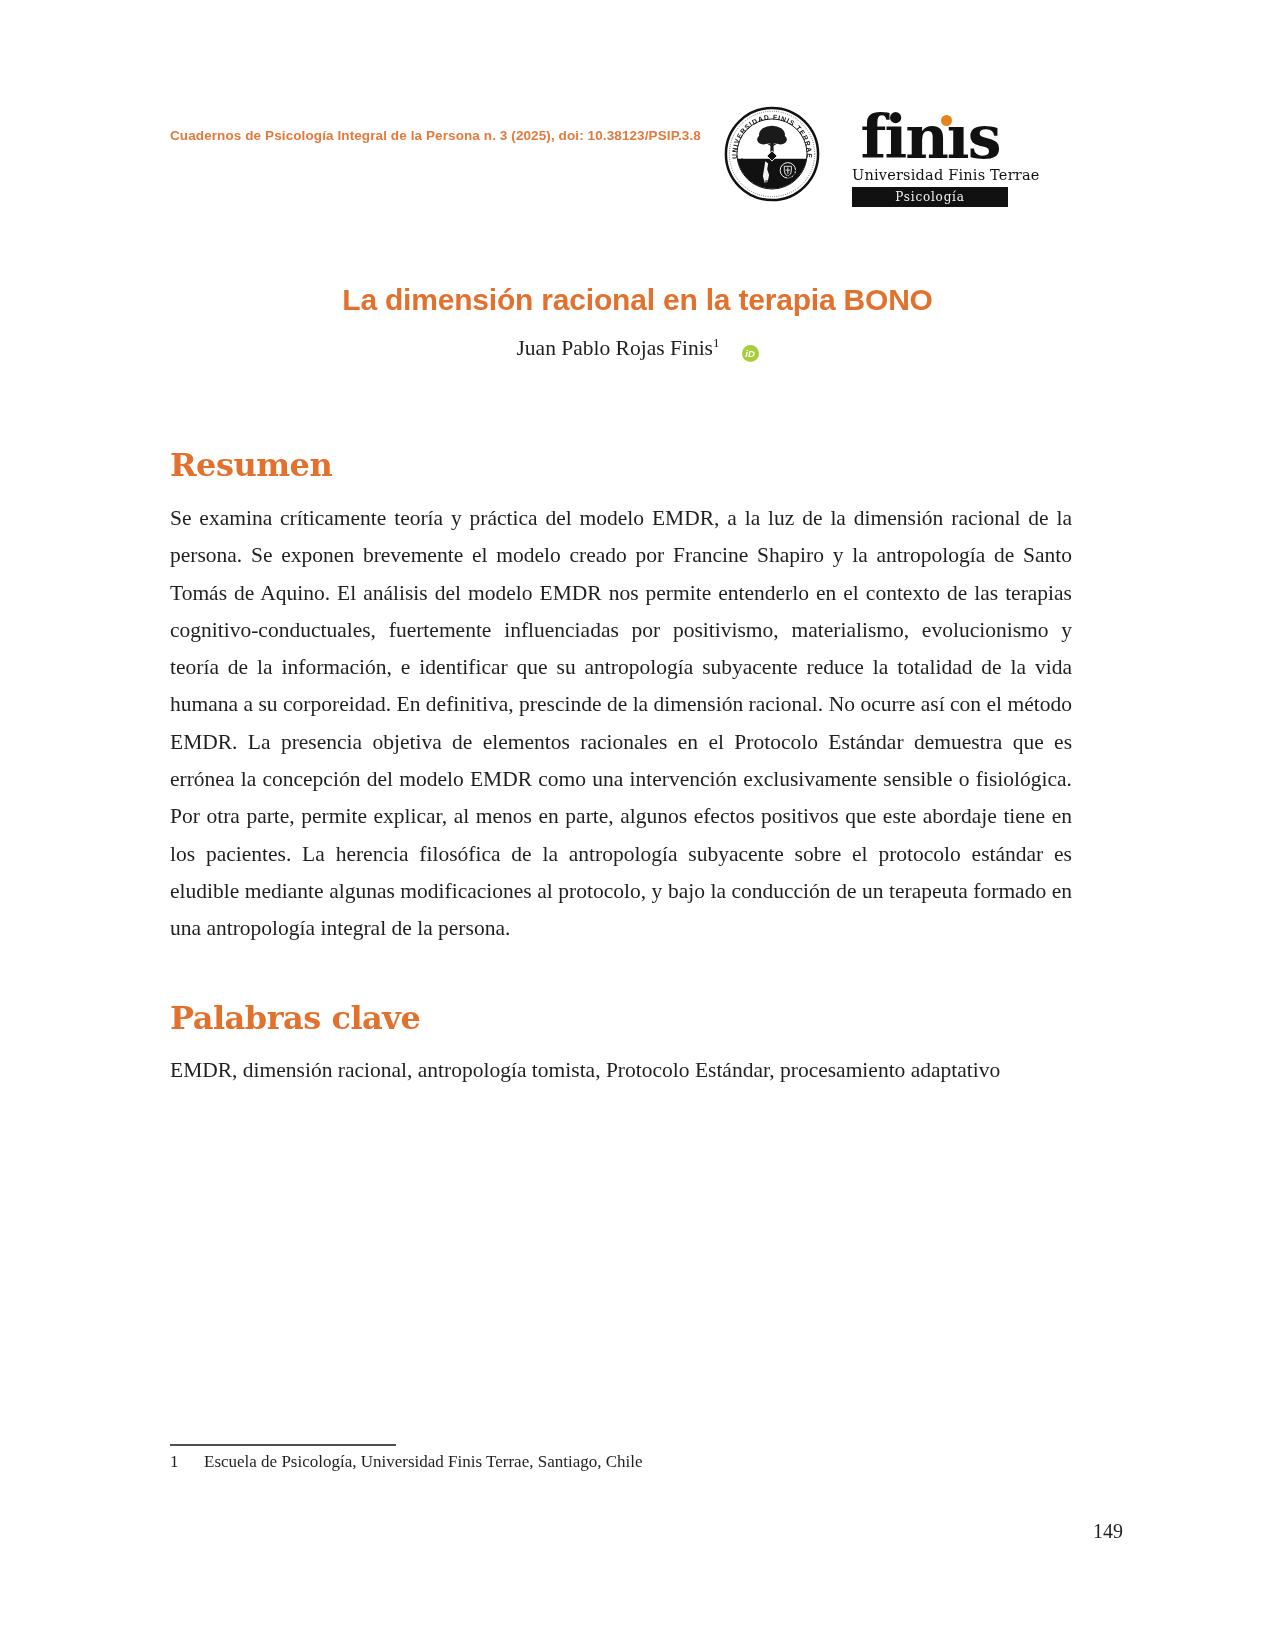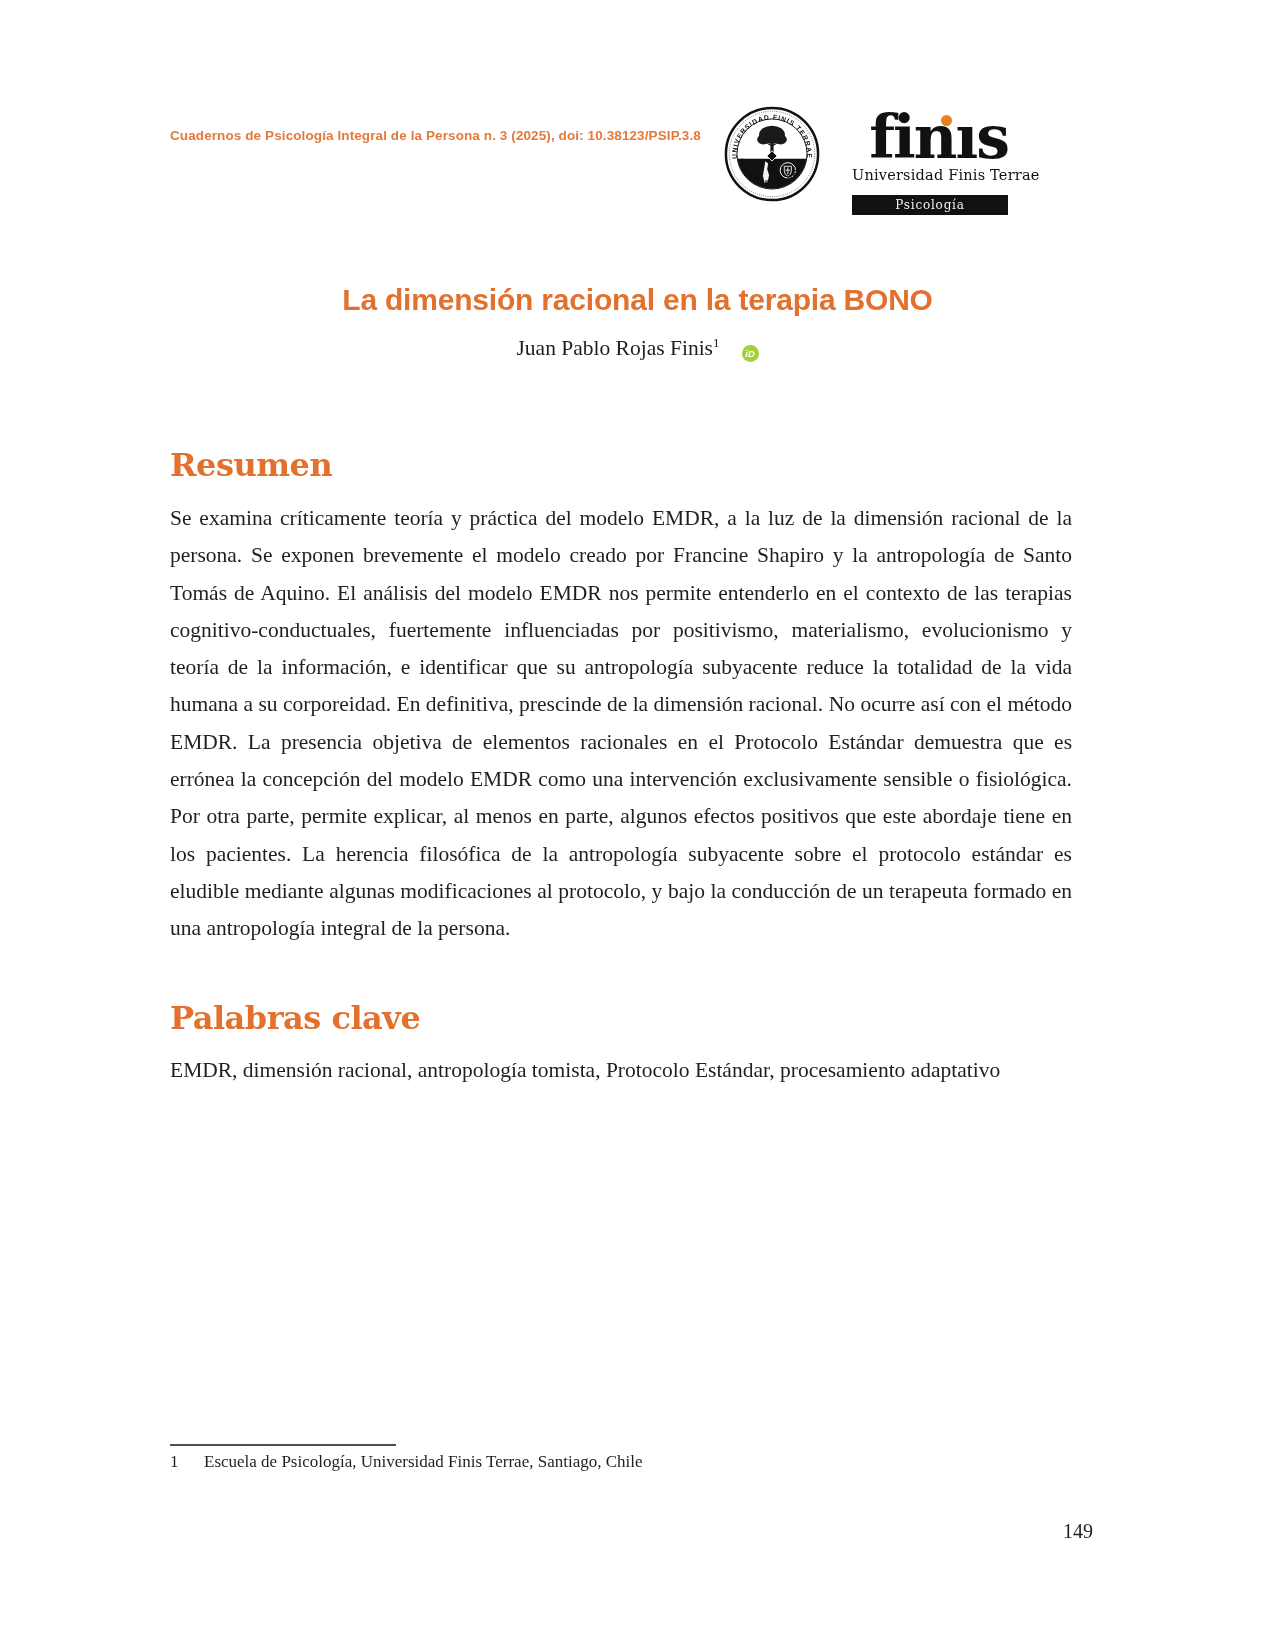--- a/index.html
+++ b/index.html
@@ -17,33 +17,33 @@
     color:#E4793C; letter-spacing:0.1px;
   }
 
   .logo-block { position:absolute; left:722px; top:102px; width:292px; height:114px; }
   .seal { position:absolute; left:2px; top:4px; }
   .wordmark-col { position:absolute; left:130px; top:6px; width:156px; text-align:center; }
   .finis {
     position:relative; display:block;
     font-family:"DejaVu Serif", serif; font-weight:bold;
     font-size:60px; line-height:58px; letter-spacing:-2px; color:#111111;
-    text-align:right; white-space:nowrap;
+    text-align:center; white-space:nowrap;
   }
   .finis .odot {
     position:absolute; width:11px; height:11px; border-radius:50%;
     background:#E8821E; left:89px; top:7px;
   }
   .univ-name {
     display:block; margin-top:1px;
     font-family:"DejaVu Serif", serif; font-size:14.5px; color:#111;
     letter-spacing:0.2px; white-space:nowrap;
   }
   .dept-bar {
-    display:block; margin-top:12px; background:#111111; color:#f4f4f4;
+    display:block; margin-top:4px; background:#111111; color:#f4f4f4;
     font-family:"DejaVu Serif", serif; font-size:12px; letter-spacing:0.8px;
     line-height:20px; height:20px;
   }
 
   
   .article-title {
     position:absolute; left:0; top:283px; width:100%;
     text-align:center; font-family:"Liberation Sans", sans-serif;
     font-size:30px; font-weight:bold; color:#E2712E; letter-spacing:-0.2px;
   }
@@ -82,21 +82,21 @@
     border-top:2px solid #4f4f4f;
   }
   .footnote {
     position:absolute; left:170px; top:1452px; width:800px;
     font-size:17px; color:#1f1f1f; display:flex;
   }
   .footnote .fn-num { width:34px; flex:0 0 34px; }
 
   .page-number {
     position:absolute; left:1063px; top:1520px; width:60px;
-    font-size:20px; color:#1f1f1f; text-align:left;
+    font-size:20px; color:#1f1f1f; text-align:right;
   }
 </style>
 </head>
 <body>
 
 <div class="page">
 
   <div class="journal-info">
     <div>Cuadernos de Psicología Integral de la Persona n. 3 (2025), doi: 10.38123/PSIP.3.8</div>
   </div>

